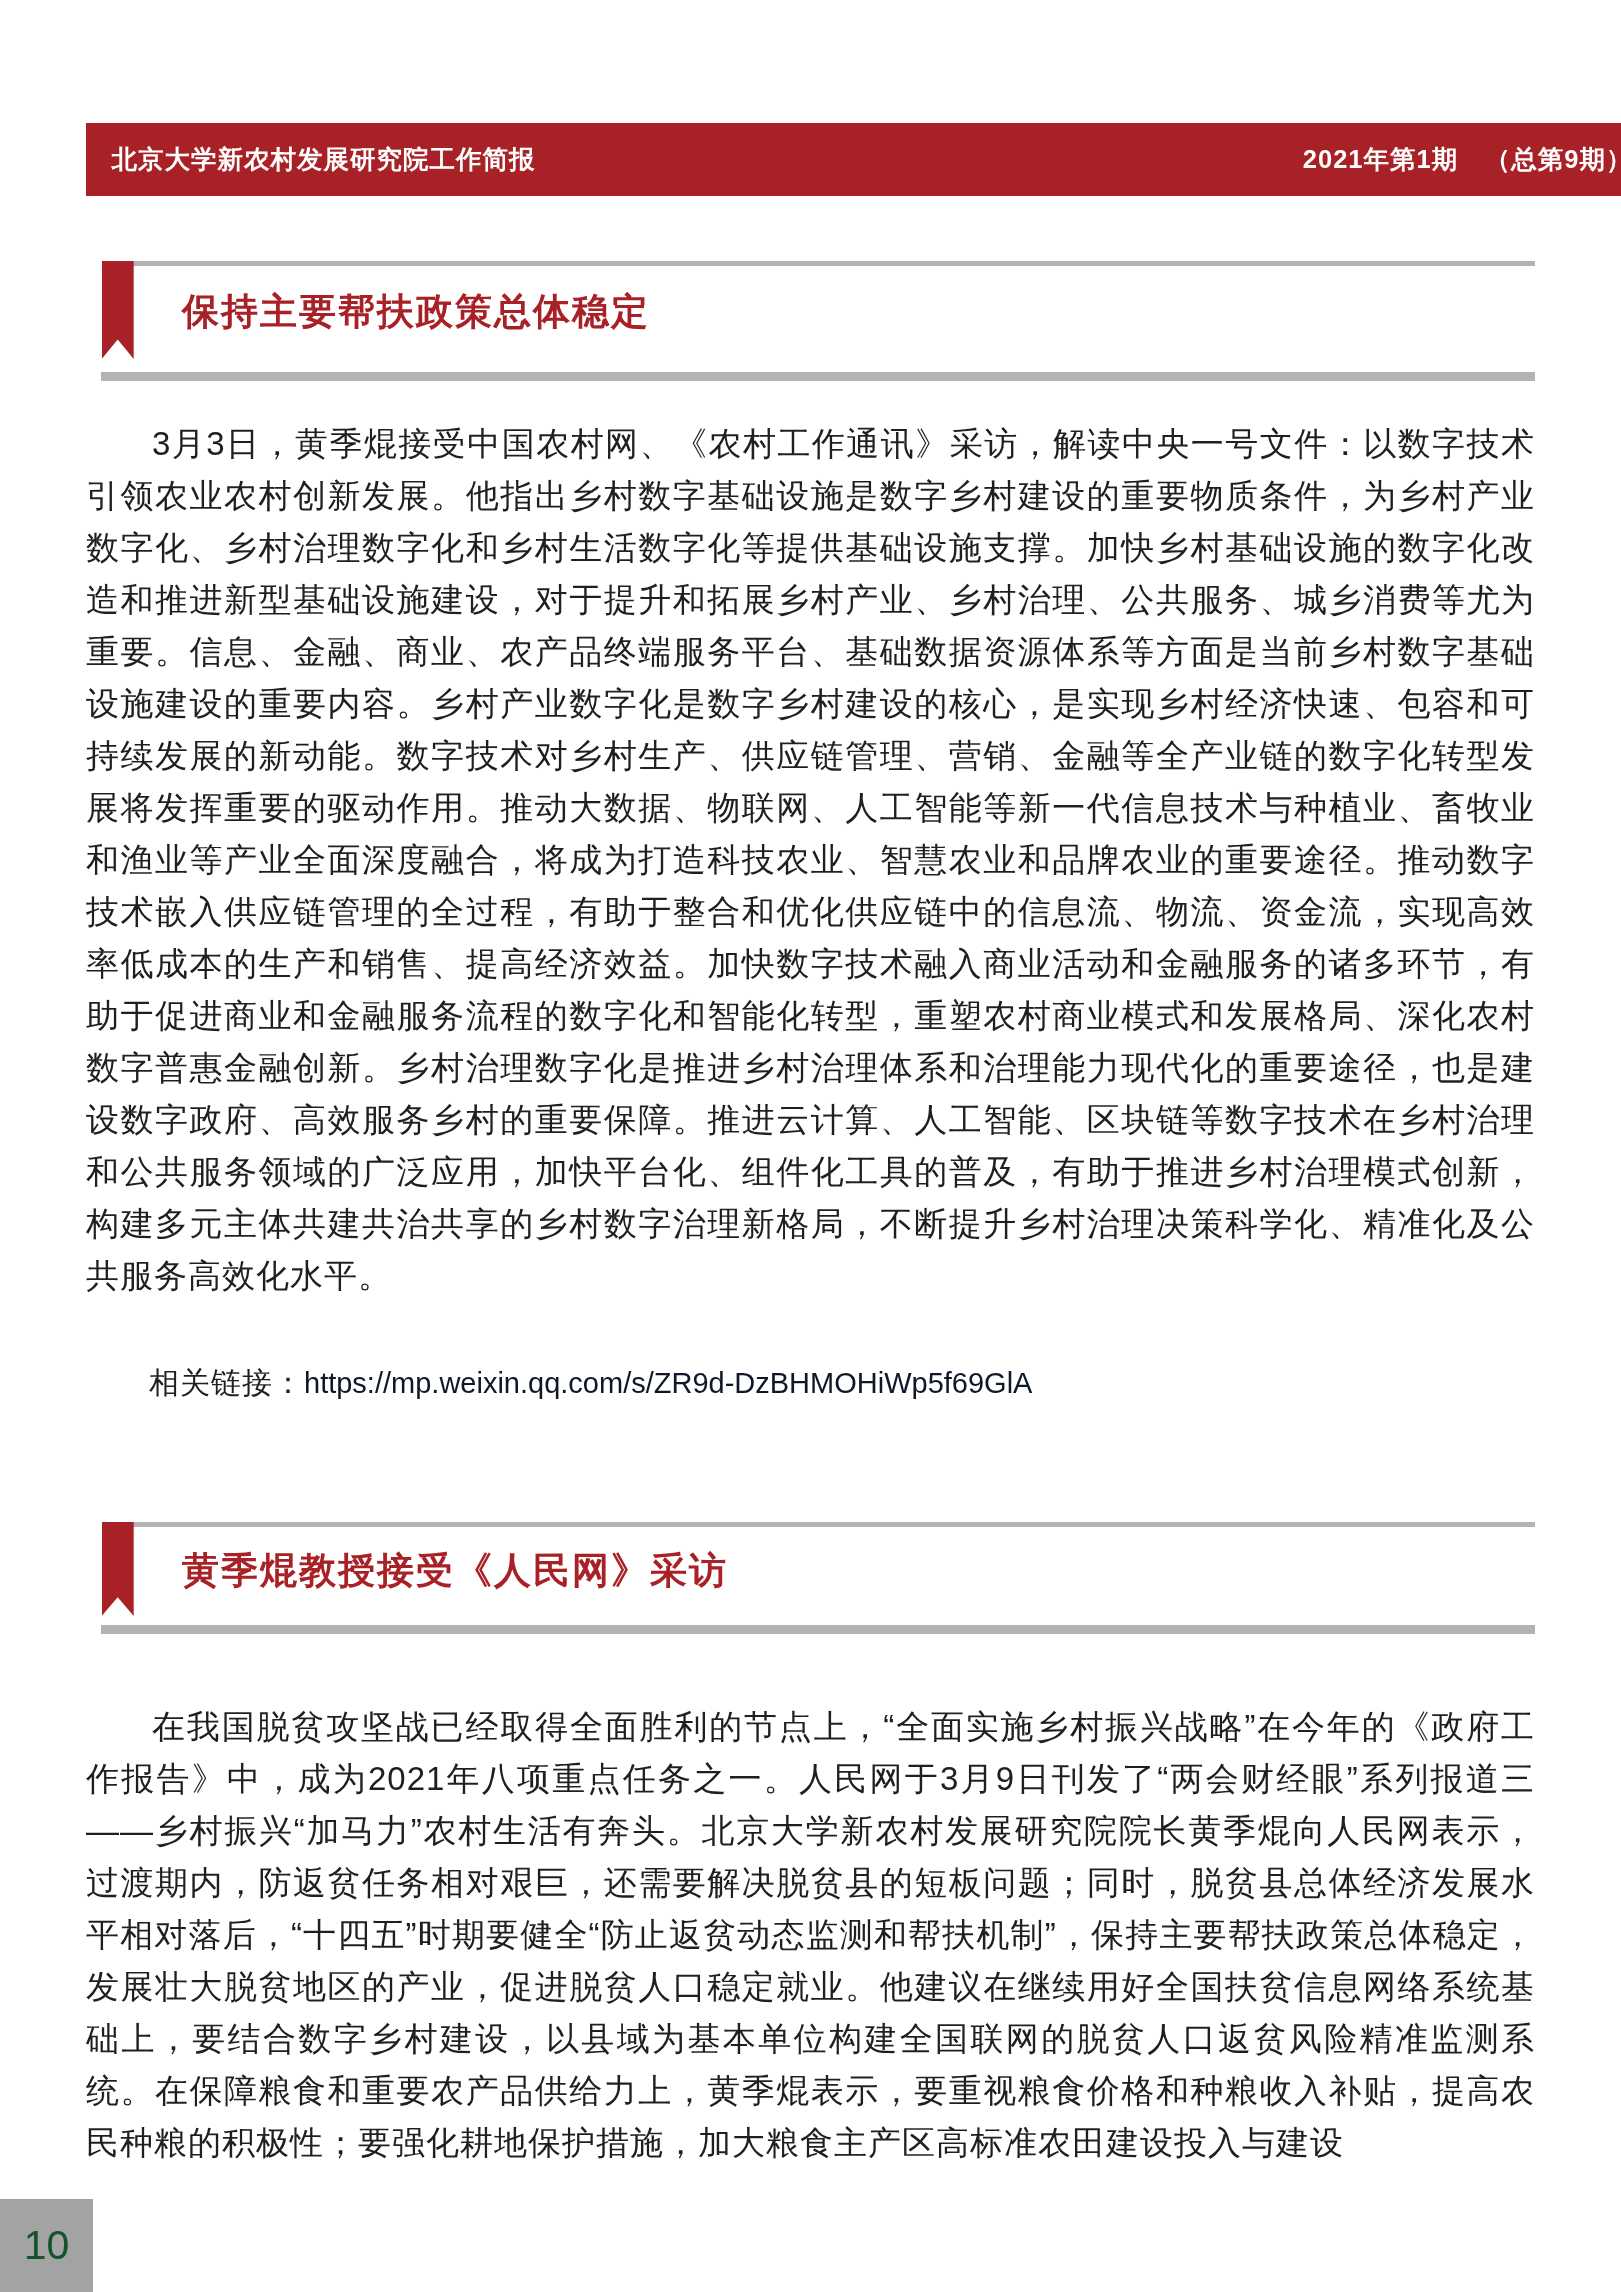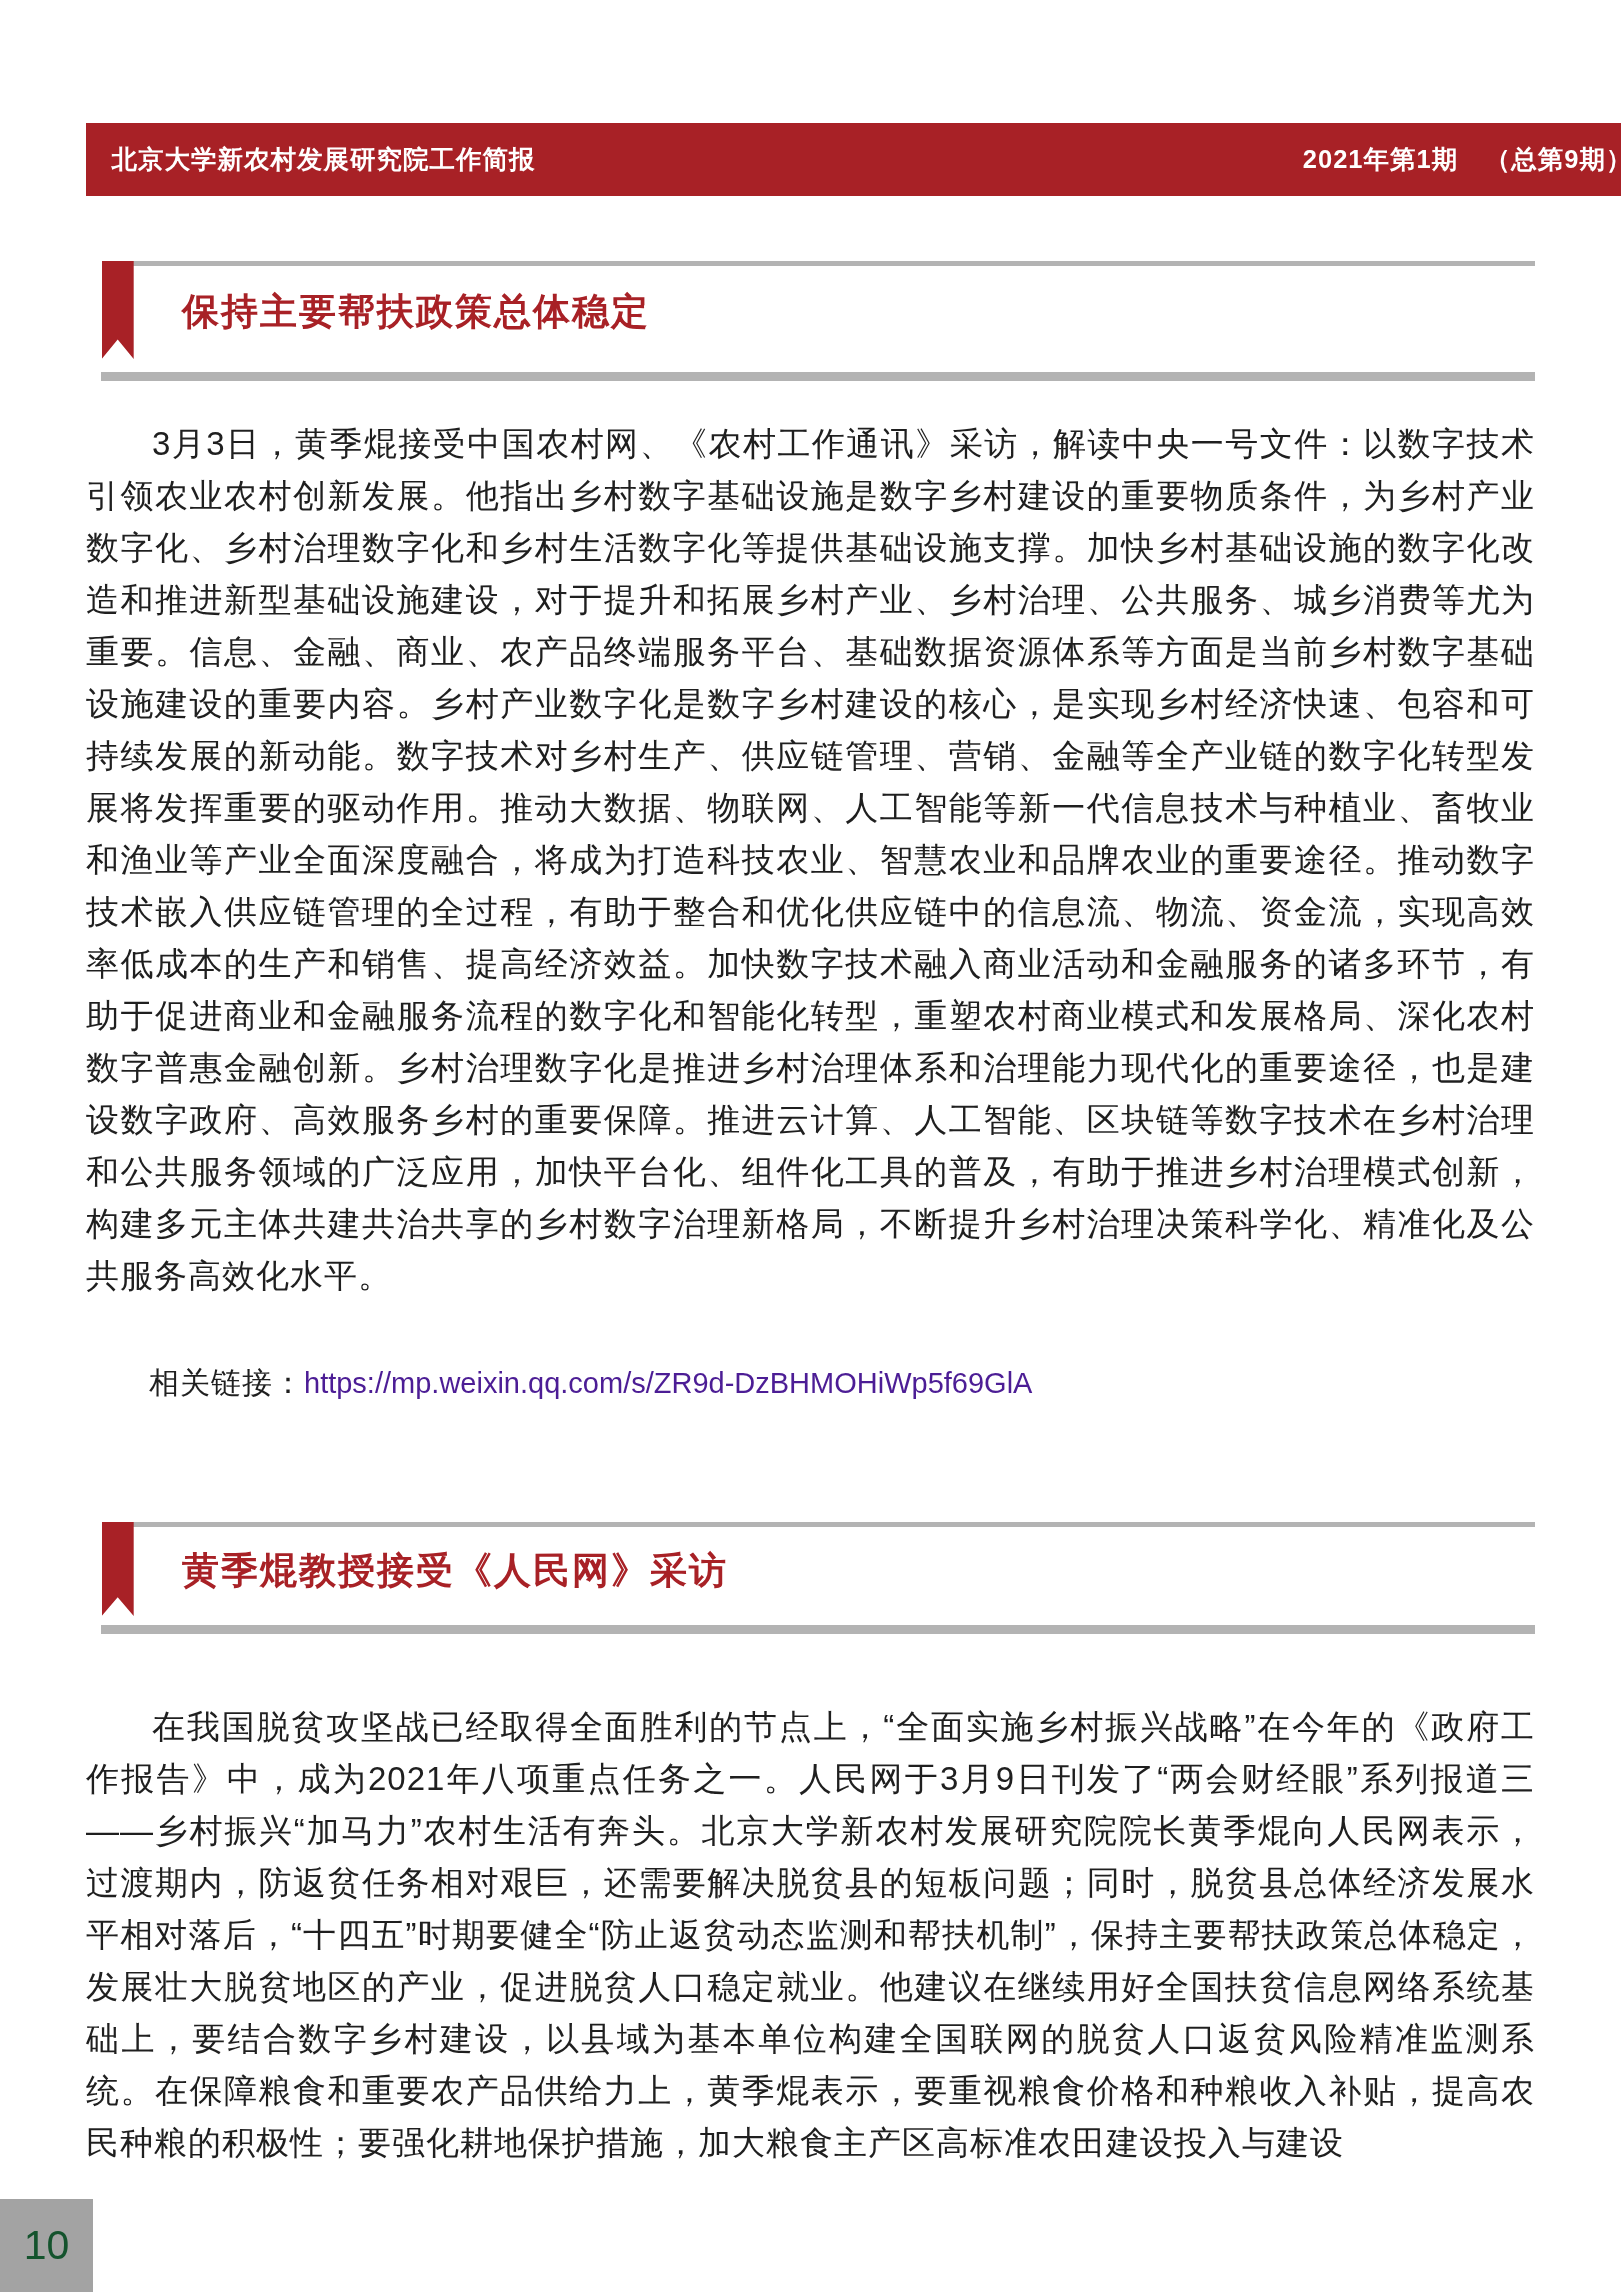--- a/index.html
+++ b/index.html
@@ -82,21 +82,21 @@
 
   
   .link-row{
     position:absolute;left:86px;top:1363px;width:1449px;
     padding-left:63px;box-sizing:border-box;
     font-size:30px;color:var(--body-text);letter-spacing:1px;
     white-space:nowrap;
   }
   .link-url{
     font-size:29px;letter-spacing:0;
-    color:#4c1d95;text-decoration:none;
+    color:#0f172a;text-decoration:none;
   }
 
   
   .pagenum{
     position:absolute;left:0;top:2199px;width:93px;height:93px;
     background:var(--page-number-bg);
     color:#14532d;
     display:flex;align-items:center;justify-content:center;
     font-size:41px;font-weight:normal;
   }

